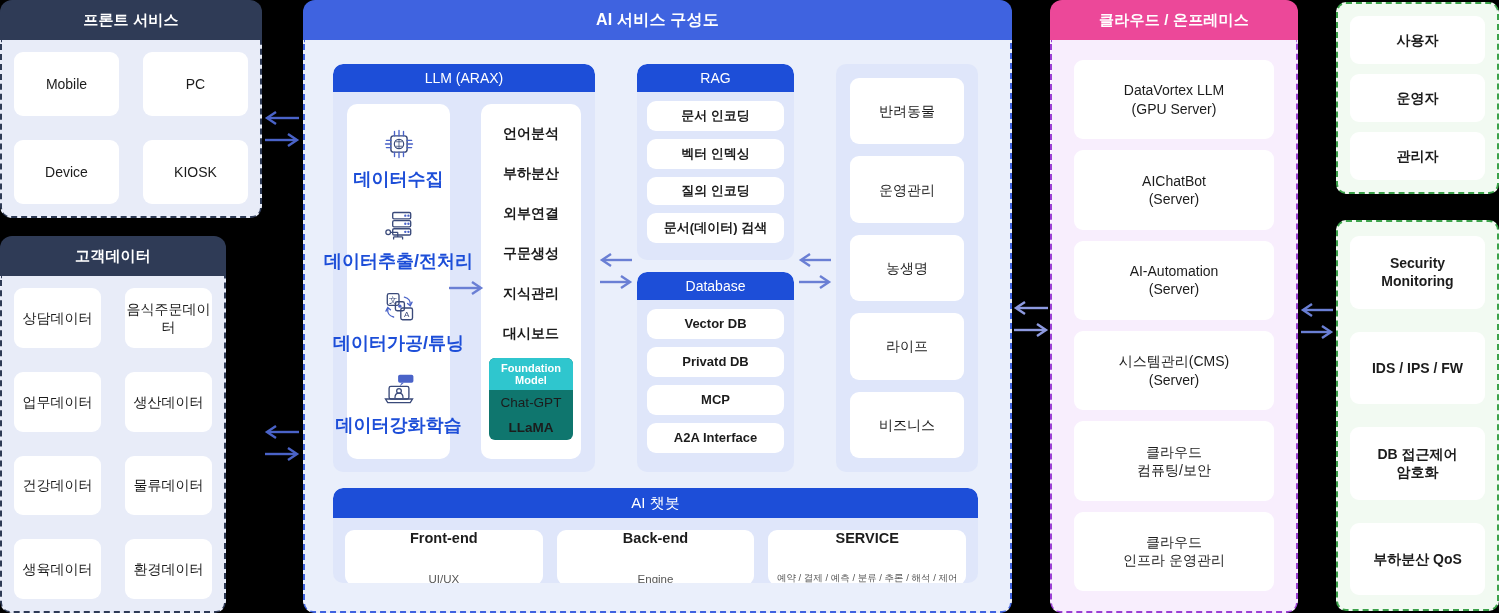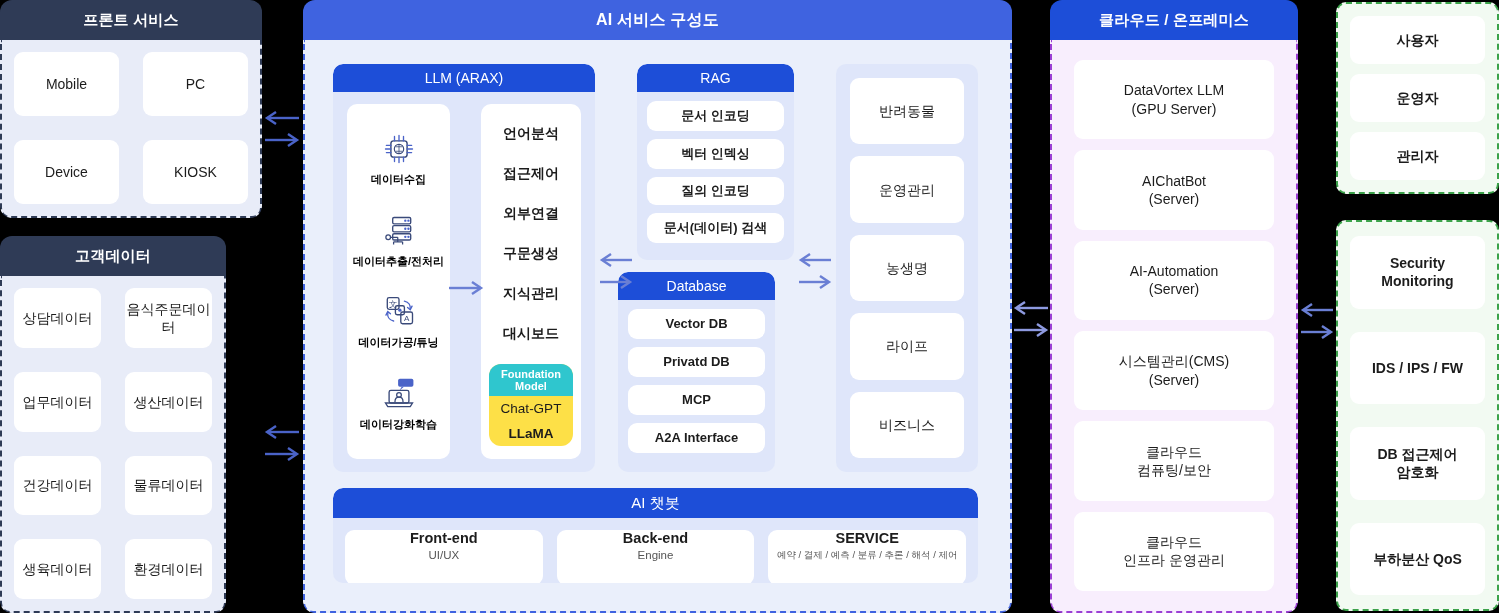--- a/index.html
+++ b/index.html
@@ -27,21 +27,21 @@
   }
 
   
   .head-blue { background: #3f63e0; }
   .body-blue {
     background: #eaeffb; border: 2px dashed #3f63e0;
     border-top: none; border-radius: 0 0 10px 10px;
   }
 
   
-  .head-purple { background: #1d4ed8; }
+  .head-purple { background: #ec4899; }
   .body-purple {
     background: #f8eefd; border: 2px dashed #9b3fd4;
     border-top: none; border-radius: 0 0 10px 10px;
   }
 
   
   .panel-green {
     position: absolute; background: #f2faf2;
     border: 2px dashed #3ba24a; border-radius: 10px;
   }
@@ -71,46 +71,46 @@
 
   .stack { display: flex; flex-direction: column; gap: 8px; padding: 10px; }
 
   
   .icon-card {
     position: absolute; background: #fff; border-radius: 10px;
     display: flex; flex-direction: column; align-items: center;
     justify-content: space-around; padding: 14px 6px;
   }
   .icon-item { display: flex; flex-direction: column; align-items: center; gap: 5px; }
-  .icon-item .lbl { font-size: 11px; font-weight: bold; color: #000000; white-space: nowrap; }
+  .icon-item .lbl { font-size: 18px; font-weight: bold; color: #1d4ed8; white-space: nowrap; }
   .icon-glyph { width: 44px; height: 36px; display: block; }
 
   .list-card {
     position: absolute; background: #fff; border-radius: 10px;
     display: flex; flex-direction: column; align-items: center;
     padding: 10px 8px 8px;
   }
   .list-card .row {
     font-size: 14px; font-weight: bold; color: #1c1c1c;
     height: 40px; display: flex; align-items: center; justify-content: center;
   }
-  .fm-wrap { width: 100%; margin-top: 10px; border-radius: 12px; overflow: hidden; background: #fde047; }
+  .fm-wrap { width: 100%; margin-top: 4px; border-radius: 6px; overflow: hidden; background: #0f766e; }
   .fm-head {
     background: #2fc6ce; color: #fff; font-size: 11px; font-weight: bold;
     text-align: center; padding: 4px 0;
   }
   .fm-item { text-align: center; font-size: 13.5px; color: #1c1c1c; padding: 5px 0; }
   .fm-item.b { font-weight: bold; }
 
   
   .chat-wrap { position: absolute; border-radius: 10px; overflow: hidden; background: #dfe6fa; }
   .chat-row { display: flex; gap: 14px; padding: 12px; }
   .chat-card {
     flex: 1; background: #fff; border-radius: 9px; height: 55px;
-    display: flex; flex-direction: column; align-items: center; justify-content: flex-start;
+    display: flex; flex-direction: column; align-items: center; justify-content: space-between;
   }
   .chat-card .t { font-size: 14.5px; font-weight: bold; color: #1c1c1c; }
   .chat-card .s { font-size: 11.5px; color: #555; margin-top: 3px; }
   .chat-card .s.tiny { font-size: 9.5px; }
 
   
   .arrows { position: absolute; display: flex; flex-direction: column; gap: 6px; }
   .arrow-svg { display: block; }
 </style>
 </head>
@@ -237,21 +237,21 @@
         <path d="M9 30h30l-2.5 4h-25z" fill="none" stroke="#3a4a7a" stroke-width="1.5"></path>
         <circle cx="24" cy="21" r="2.6" fill="none" stroke="#3a4a7a" stroke-width="1.4"></circle>
         <path d="M19.5 29c0-3.3 2-5.4 4.5-5.4s4.5 2.1 4.5 5.4" fill="none" stroke="#3a4a7a" stroke-width="1.4"></path>
       </svg>
       <span class="lbl">데이터강화학습</span>
     </div>
   </div>
 
   <div class="list-card" style="left:481px; top:104px; width:100px; height:355px;">
     <div class="row">언어분석</div>
-    <div class="row">접근제어</div>
+    <div class="row">부하분산</div>
     <div class="row">외부연결</div>
     <div class="row">구문생성</div>
     <div class="row">지식관리</div>
     <div class="row">대시보드</div>
     <div class="fm-wrap">
       <div class="fm-head">Foundation Model</div>
       <div class="fm-item">Chat-GPT</div>
       <div class="fm-item b">LLaMA</div>
     </div>
   </div>
@@ -266,21 +266,21 @@
   <div class="sub" style="left:637px; top:64px; width:157px; height:196px;">
     <div class="sub-head">RAG</div>
     <div class="stack" style="padding:9px 10px;">
       <div class="card sm bold" style="height:30px;">문서 인코딩</div>
       <div class="card sm bold" style="height:30px;">벡터 인덱싱</div>
       <div class="card sm bold" style="height:28px;">질의 인코딩</div>
       <div class="card sm bold" style="height:30px;">문서(데이터) 검색</div>
     </div>
   </div>
 
-  <div class="sub" style="left:618px; top:272px; width:157px; height:200px;">
+  <div class="sub" style="left:637px; top:272px; width:157px; height:200px;">
     <div class="sub-head">Database</div>
     <div class="stack" style="padding:9px 10px;">
       <div class="card sm bold" style="height:30px;">Vector DB</div>
       <div class="card sm bold" style="height:30px;">Privatd DB</div>
       <div class="card sm bold" style="height:30px;">MCP</div>
       <div class="card sm bold" style="height:30px;">A2A Interface</div>
     </div>
   </div>
 
   <div class="arrows" style="left:599px; top:252px;">

